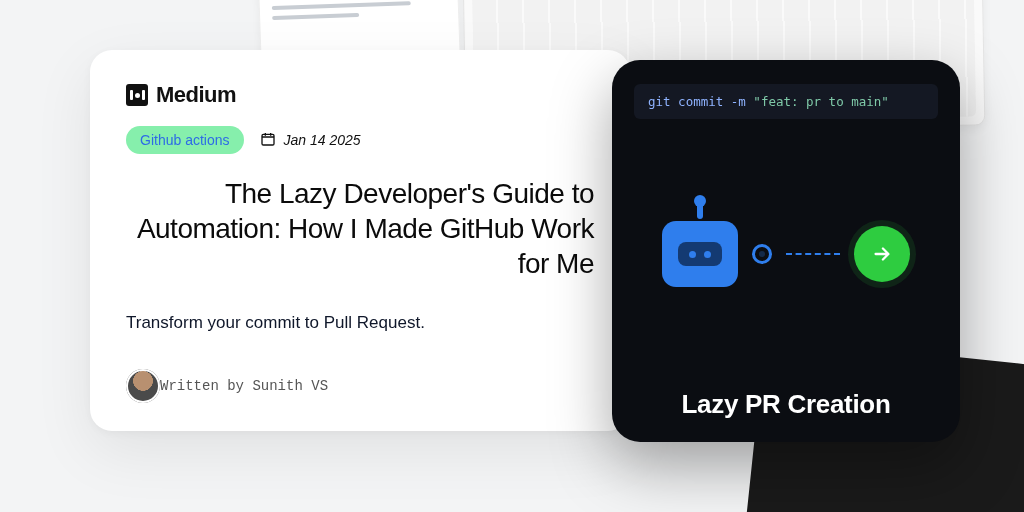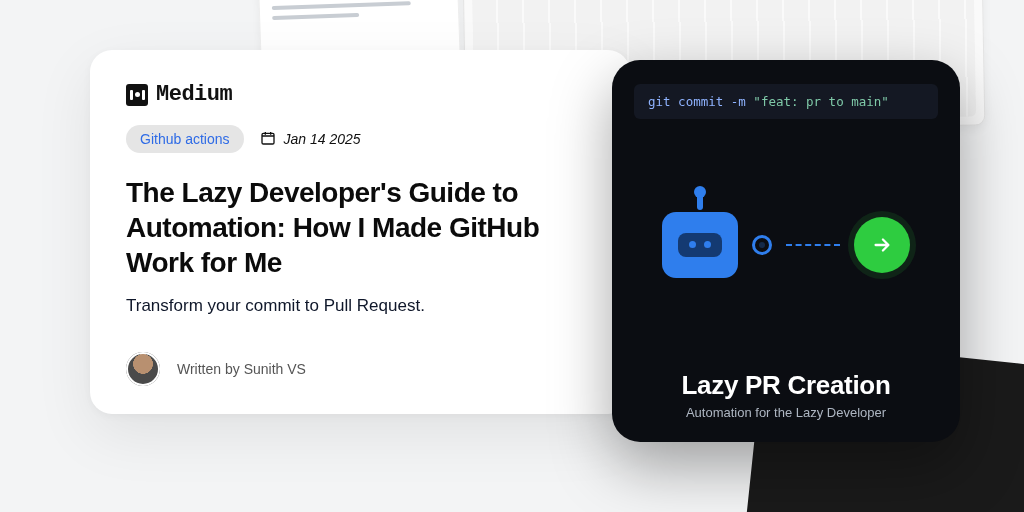--- a/index.html
+++ b/index.html
@@ -15,50 +15,51 @@
 
   .card {
     position: absolute;
     left: 90px; top: 50px;
     width: 540px;
     background: #ffffff;
     border-radius: 22px;
     box-shadow: 0 20px 60px rgba(0,0,0,.08), 0 2px 8px rgba(0,0,0,.04);
     padding: 32px 36px 28px 36px;
   }
-  .brand-row { display:flex; align-items:center; gap:8px; margin-bottom:18px;font-family:Liberation Mono, monospace; }
+  .brand-row { display:flex; align-items:center; gap:8px; margin-bottom:18px; }
   .brand-mark {
     width: 22px; height: 22px; background:#111; border-radius:3px; display:flex; align-items:center; justify-content:center; gap:2px;
   }
   .brand-mark i { display:block; width:3px; height:10px; background:#fff; border-radius:1px; }
   .brand-mark i:nth-child(2){ width:5px; border-radius:50%; height:5px; }
   .brand-text { font-size: 22px; font-weight: 800; letter-spacing: -0.5px; color:#111; }
 
   .meta-row { display:flex; align-items:center; gap:16px; margin-bottom: 22px; }
   .pill {
     display:inline-block;
     padding: 6px 14px;
     border-radius: 999px;
-    background: #e5e5e5;
+    background: #86efac;
     color: #2e6be6;
     font-size: 14px; font-weight: 500;
   }
   .date-wrap { display:flex; align-items:center; gap:8px; color:#111; font-size:14px;font-style:italic; }
   .cal-icon { width:16px; height:16px; }
 
   .title {
     font-size: 28px;
     line-height: 1.25;
-    font-weight: 700;
+    font-weight: 400;
     letter-spacing: -0.5px;
     color: #0b0b0b;
-    margin-bottom: 16px;
+    margin-bottom: 32px;
+    text-align: right;
   }
   .subtitle { font-size: 17px; color: #0f172a; margin-bottom: 36px; }
-  .author-row { display:flex; align-items:center; gap:17px; }
+  .author-row { display:flex; align-items:center; gap:0;font-family:Liberation Mono, monospace; }
   .avatar {
     width:34px; height:34px; border-radius:50%;
     background: radial-gradient(circle at 50% 35%, #b89070 0 35%, #4a4a4a 36% 100%);
     box-shadow: inset 0 0 0 2px #fff;
   }
   .byline { font-size: 14px; color:#555; }
 
   .promo {
     position:absolute;
     right: 64px; top: 60px;
@@ -195,14 +196,13 @@
       <div class="dash"></div>
       <div class="arrow-btn">
         <svg viewBox="0 0 24 24" fill="none" stroke="#fff" stroke-width="2.5" stroke-linecap="round" stroke-linejoin="round">
           <path d="M5 12h13M13 6l6 6-6 6"></path>
         </svg>
       </div>
     </div>
   </div>
 
   <div class="promo-title">Lazy PR Creation</div>
-  <div class="promo-sub">Automation for the Lazy Developer</div>
 </div>
 
 </body></html>

